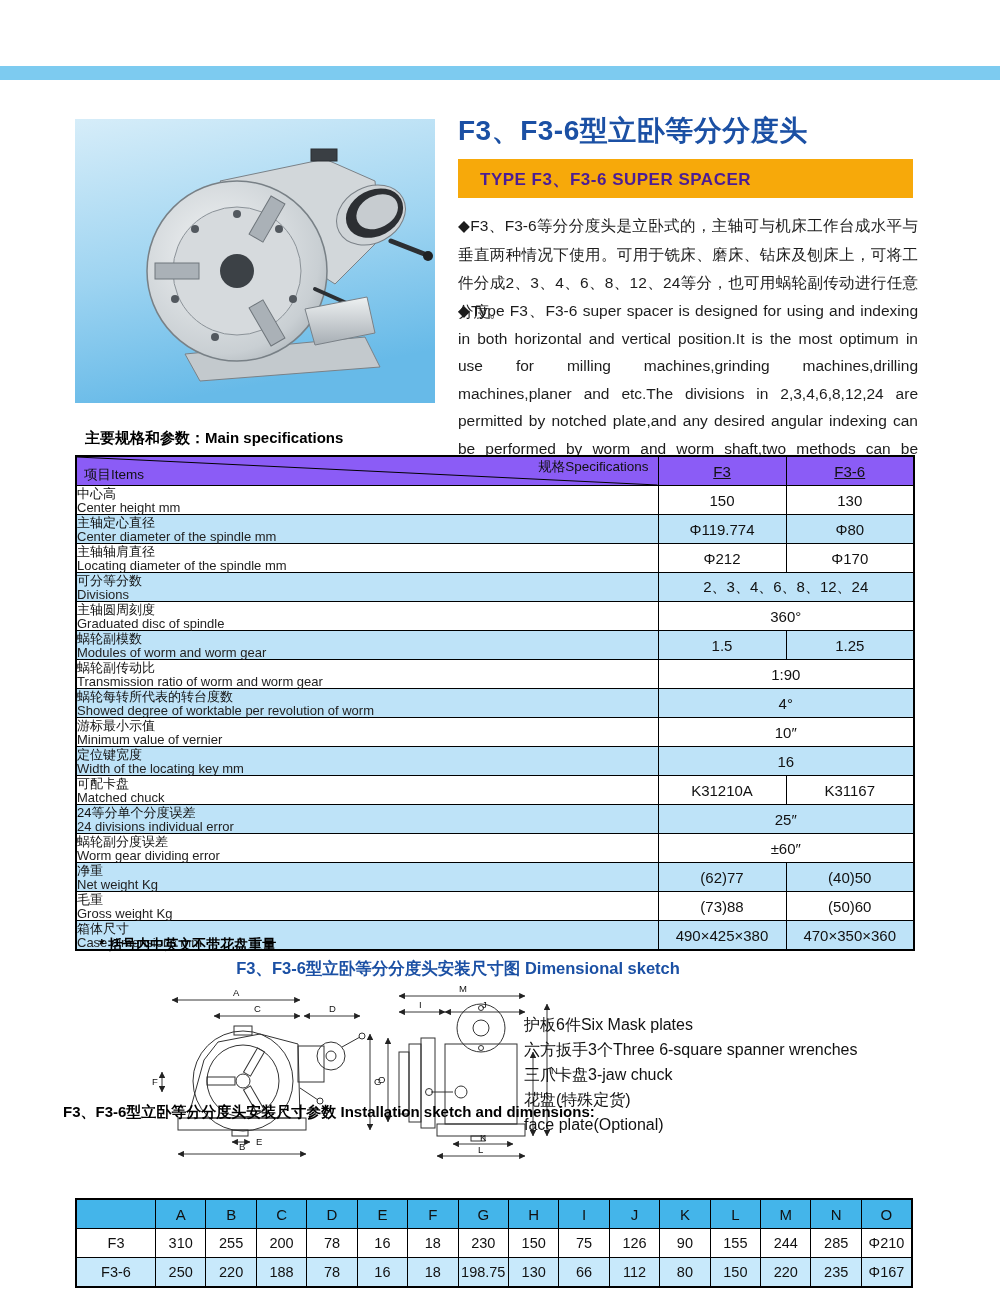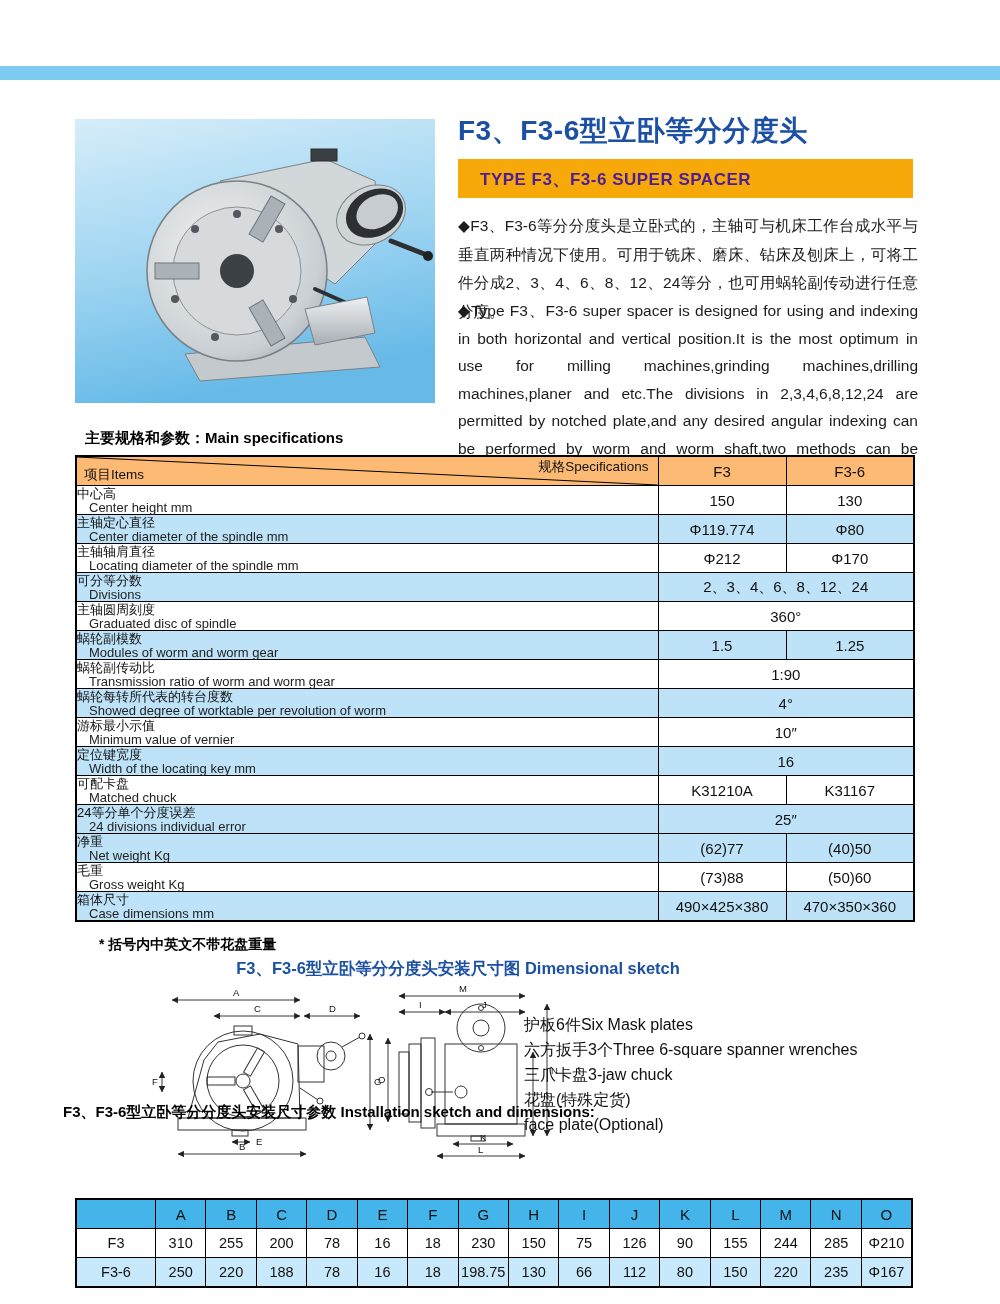--- a/index.html
+++ b/index.html
@@ -21,29 +21,29 @@
   .para-cn{left:458px;top:212px;line-height:28.5px;}
   .para-en{left:458px;top:297px;line-height:27.5px;}
 
   
   .spec-heading{left:85px;top:429px;font-size:15px;font-weight:bold;color:#000;}
   table{border-collapse:collapse;}
   .spec-table{left:75px;top:455px;}
   .spec-table table{width:838px;table-layout:fixed;border:2px solid #000;}
   .spec-table td,.spec-table th{border:1px solid #000;height:28px;padding:0;}
   .spec-table .c-items{width:582px;} .spec-table .c-v{width:128px;}
-  .spec-head td{background:#fdba74;}
+  .spec-head td{background:#8b5cf6;text-decoration:underline;}
   .diag-cell{position:relative;}
   .diag-cell svg{position:absolute;left:0;top:0;width:100%;height:100%;}
   .diag-items{position:absolute;left:7px;bottom:1px;font-size:13.5px;}
   .diag-spec{position:absolute;right:9px;top:1px;font-size:13.5px;}
   .spec-head .model{font-size:15px;text-align:center;font-weight:normal;}
   .item-cell{padding-left:6px;}
   .item-cell .cn{font-size:13px;line-height:14px;}
-  .item-cell .en{font-size:13px;line-height:13px;color:#222;margin-left:12px;}
+  .item-cell .en{font-size:13px;line-height:13px;color:#222;}
   .val{text-align:center;font-size:15px;}
   .spec-table tr.alt td{background:#bee3f8;}
   .note{left:77px;top:936px;font-size:14px;font-weight:600;color:#000;margin-left:22px;}
 
   
   .sketch-heading{left:0;top:958px;width:916px;text-align:center;font-size:16.5px;font-weight:bold;color:#1b50a4;}
   .sketch-box{left:148px;top:986px;}
   .dim-line{stroke:#222;stroke-width:.9;}
   .out-line{stroke:#333;stroke-width:1;fill:none;}
   .dim-label{font-size:9.5px;fill:#111;font-family:"Liberation Sans",sans-serif;}
@@ -241,20 +241,27 @@
             <td class="val">K31210A</td>
             <td class="val">K31167</td>
           </tr>
           <tr class="alt">
             <td class="item-cell">
               <div class="cn">24等分单个分度误差</div>
               <div class="en">24 divisions individual error</div>
             </td>
             <td class="val" colspan="2">25″</td>
           </tr>
+          <tr>
+            <td class="item-cell">
+              <div class="cn">蜗轮副分度误差</div>
+              <div class="en">Worm gear dividing error</div>
+            </td>
+            <td class="val" colspan="2">±60″</td>
+          </tr>
           <tr class="alt">
             <td class="item-cell">
               <div class="cn">净重</div>
               <div class="en">Net weight Kg</div>
             </td>
             <td class="val">(62)77</td>
             <td class="val">(40)50</td>
           </tr>
           <tr>
             <td class="item-cell">

